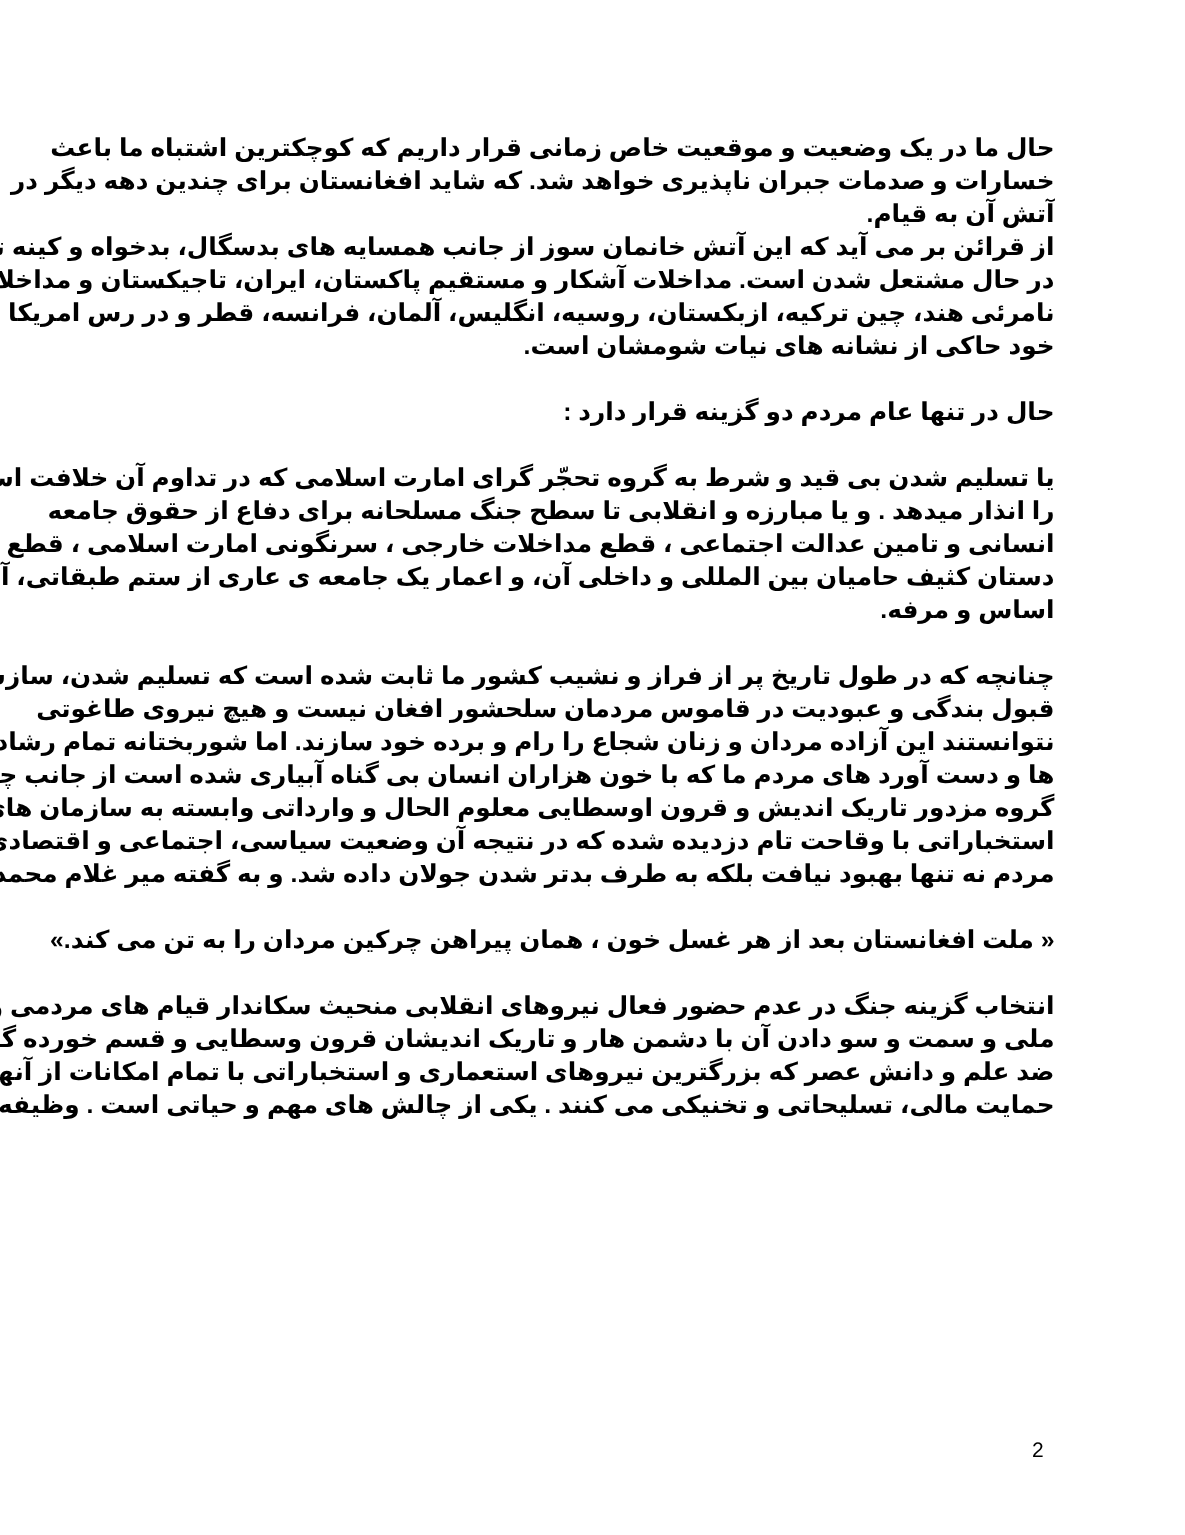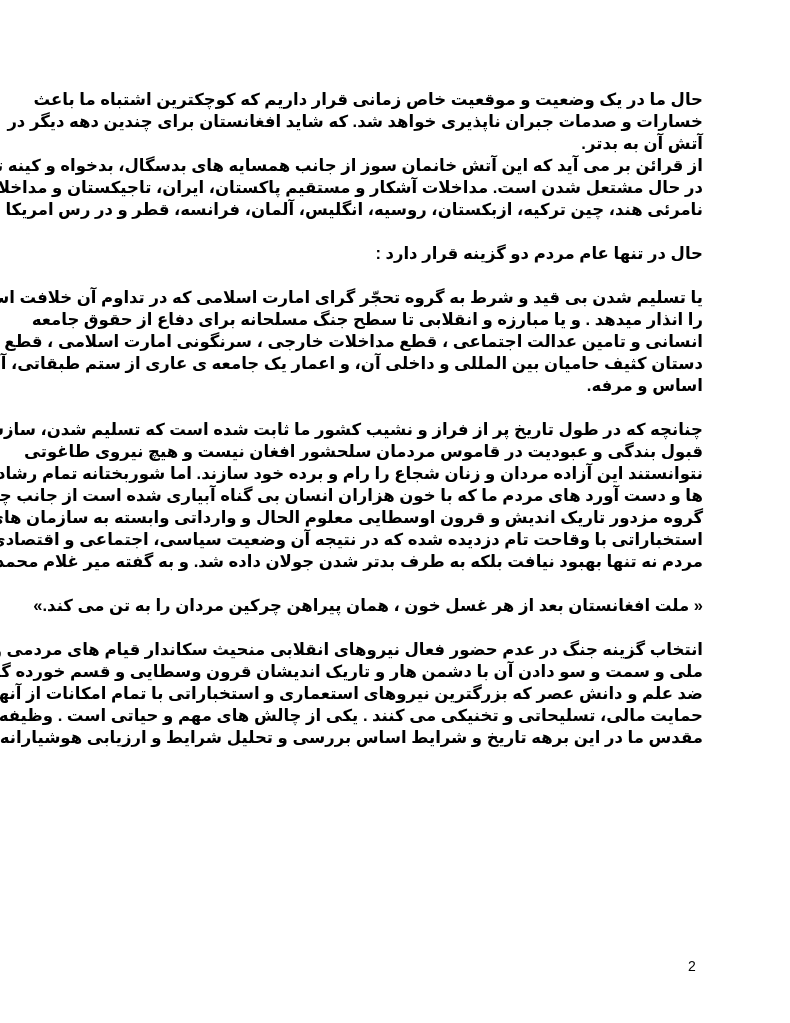--- a/index.html
+++ b/index.html
@@ -44,27 +44,28 @@
     }
   </style>
 </head>
 <body>
 
 <div class="page">
 
   <div>
     <span class="line">حال ما در یک وضعیت و موقعیت خاص زمانی قرار داریم که کوچکترین اشتباه ما باعث</span>
     <span class="line">خسارات و صدمات جبران ناپذیری خواهد شد. که شاید افغانستان  برای چندین دهه دیگر در</span>
-    <span class="line">آتش آن به بدتر.</span>
+    <span class="line">آتش آن به قیام.</span>
   </div>
 
   <div>
     <span class="line">از قرائن بر می آید که این آتش خانمان سوز از جانب همسایه های بدسگال، بدخواه و کینه توز</span>
     <span class="line">در حال مشتعل شدن است. مداخلات  آشکار و مستقیم پاکستان، ایران، تاجیکستان و مداخلات</span>
     <span class="line">نامرئی هند، چین ترکیه، ازبکستان، روسیه، انگلیس، آلمان، فرانسه، قطر و در رس امریکا ...</span>
+    <span class="line">خود حاکی از نشانه های نیات شومشان است.</span>
   </div>
 
   <div class="gap"></div>
 
   <div>
     <span class="line">حال در تنها عام مردم دو گزینه قرار دارد :</span>
   </div>
 
   <div class="gap"></div>
 
@@ -94,18 +95,17 @@
     <span class="line">« ملت افغانستان بعد از هر غسل خون ، همان پیراهن چرکین مردان را به تن می کند.»</span>
   </div>
 
   <div class="gap"></div>
 
   <div>
     <span class="line">انتخاب گزینه جنگ  در عدم حضور فعال نیروهای انقلابی منحیث سکاندار قیام های مردمی و</span>
     <span class="line">ملی و سمت و سو دادن  آن با دشمن هار و تاریک اندیشان  قرون وسطایی  و  قسم خورده گان</span>
     <span class="line">ضد علم و دانش عصر که بزرگترین نیروهای استعماری و استخباراتی با تمام امکانات از آنها</span>
     <span class="line">حمایت مالی، تسلیحاتی و تخنیکی می کنند . یکی از چالش های مهم و حیاتی است .  وظیفه</span>
-    <span class="line">مقدس ما در این برهه تاریخ و شرایط اساس بررسی و تحلیل شرایط و ارزیابی هوشیارانه</span>
   </div>
 
 </div>
 
 <div class="page-number">2</div>
 
 </body></html>

